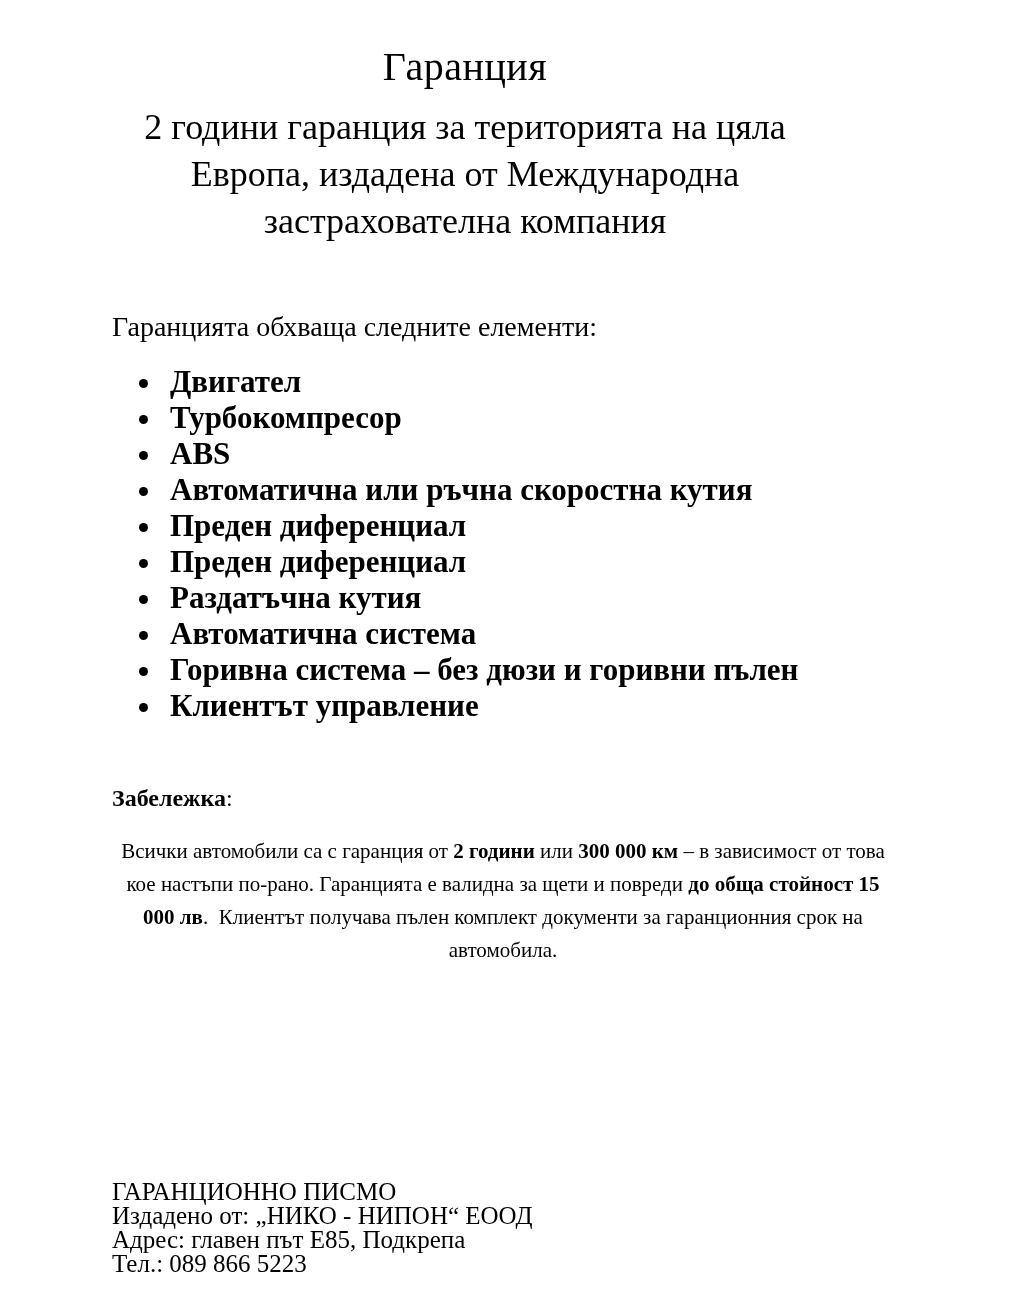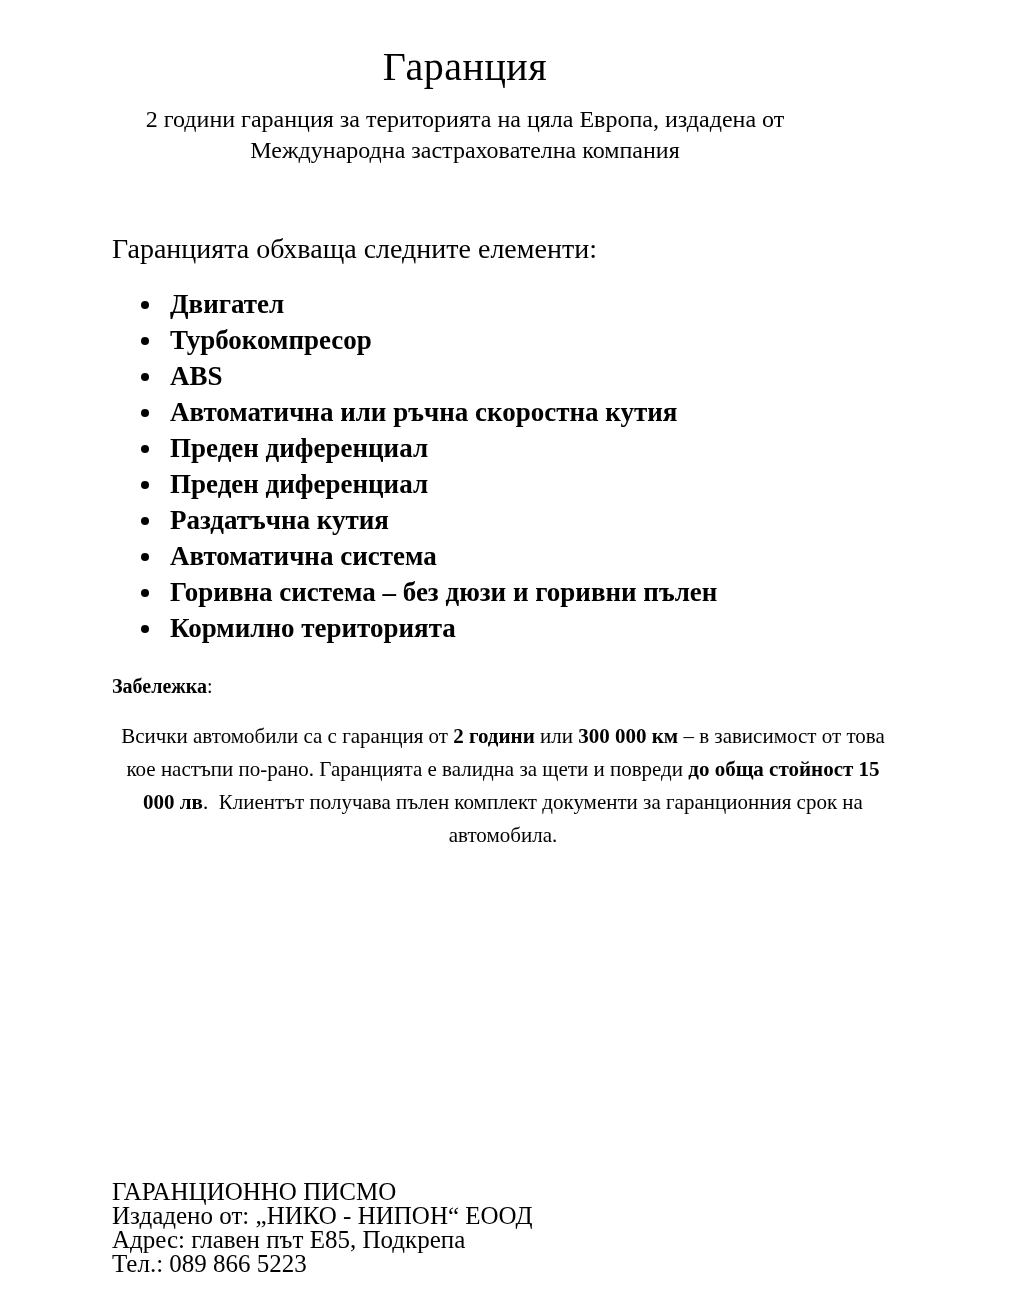--- a/index.html
+++ b/index.html
@@ -21,43 +21,43 @@
   .doc-title {
     margin: 0 0 14px 0;
     font-size: 40px;
     font-weight: normal;
     line-height: 1.15;
     text-align: center;
     letter-spacing: 0.5px;
   }
   .doc-subtitle {
     margin: 0;
-    font-size: 24px;
+    font-size: 36px;
     line-height: 1.3;
     text-align: center;
   }
   .intro {
     margin: 66px 0 0 0;
     font-size: 28px;
     line-height: 1.2;
   }
   ul.coverage-list {
     margin: 20px 0 0 0;
     padding: 0 0 0 52px;
   }
   ul.coverage-list li {
-    font-size: 27px;
+    font-size: 31px;
     font-weight: bold;
     line-height: 36px;
     list-style-type: disc;
     padding-left: 6px;
   }
   .note-heading {
-    margin: 28px 0 0 0;
-    font-size: 20px;
+    margin: 60px 0 0 0;
+    font-size: 24px;
     line-height: 1.2;
   }
   .note-heading .bold { font-weight: bold; }
   .note-paragraph {
     margin: 22px 0 0 0;
     font-size: 21px;
     line-height: 33px;
     width: 782px;
     text-align: center;
   }
@@ -85,21 +85,21 @@
   <ul class="coverage-list">
     <li>Двигател</li>
     <li>Турбокомпресор</li>
     <li>ABS</li>
     <li>Автоматична или ръчна скоростна кутия</li>
     <li>Преден диференциал</li>
     <li>Преден диференциал</li>
     <li>Раздатъчна кутия</li>
     <li>Автоматична система</li>
     <li>Горивна система – без дюзи и горивни пълен</li>
-    <li>Кормилно територията</li>
+    <li>Клиентът управление</li>
   </ul>
 
   <p class="note-heading"><span class="bold">Забележка</span><span>:</span></p>
 
   <p class="note-paragraph"><span>Всички автомобили са с гаранция от </span><span class="bold">2 години</span><span> или </span><span class="bold">300 000 км</span><span> – в зависимост от това кое настъпи по-рано. Гаранцията е валидна за щети и повреди </span><span class="bold">до обща стойност 15 000 лв</span><span>.&nbsp; Клиентът получава пълен комплект документи за гаранционния срок на автомобила.</span></p>
 
   <div class="footer-block">
     <div class="footer-line">ГАРАНЦИОННО ПИСМО</div>
     <div class="footer-line">Издадено от: „НИКО - НИПОН“ ЕООД</div>
     <div class="footer-line">Адрес: главен път Е85, Подкрепа</div>

